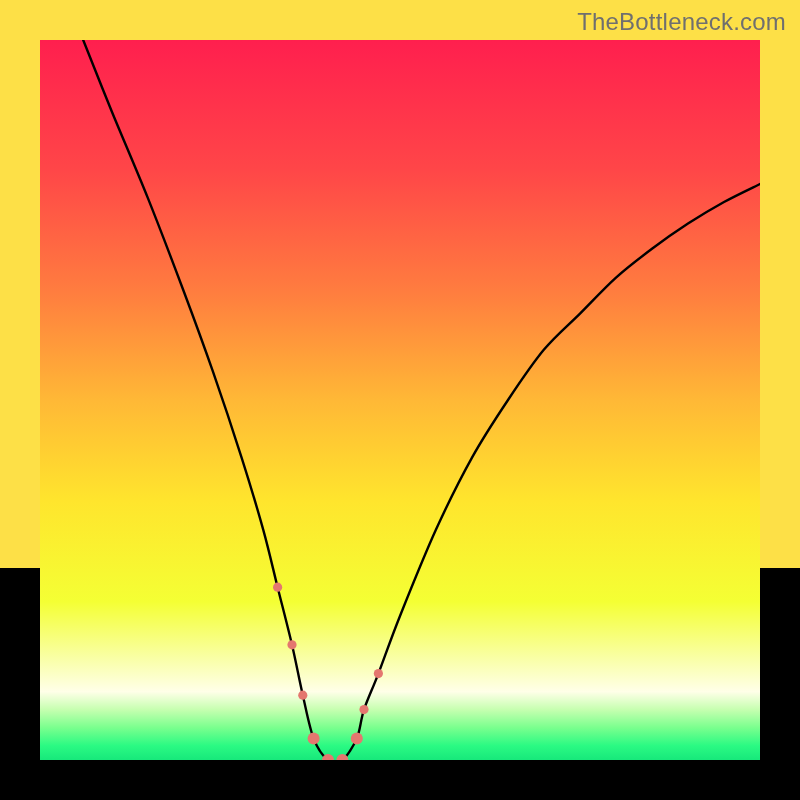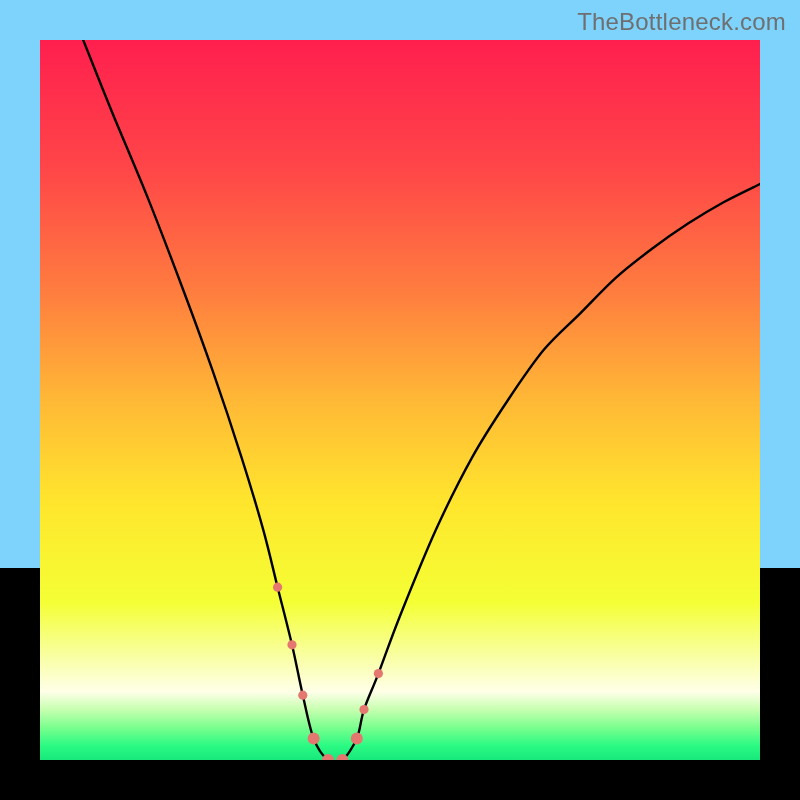--- a/index.html
+++ b/index.html
@@ -8,21 +8,21 @@
     width: 800px;
     height: 800px;
     background: #000;
     font-family: Arial, Helvetica, sans-serif;
     overflow: hidden;
   }
   .outer {
     position: relative;
     width: 800px;
     height: 568px;
-    background: #7dd3fc;
+    background: #fde047;
   }
   .watermark {
     position: absolute;
     top: 8px;
     right: 14px;
     color: #6f6f6f;
     font-size: 24px;
     font-weight: 500;
     letter-spacing: 0.2px;
     z-index: 10;

